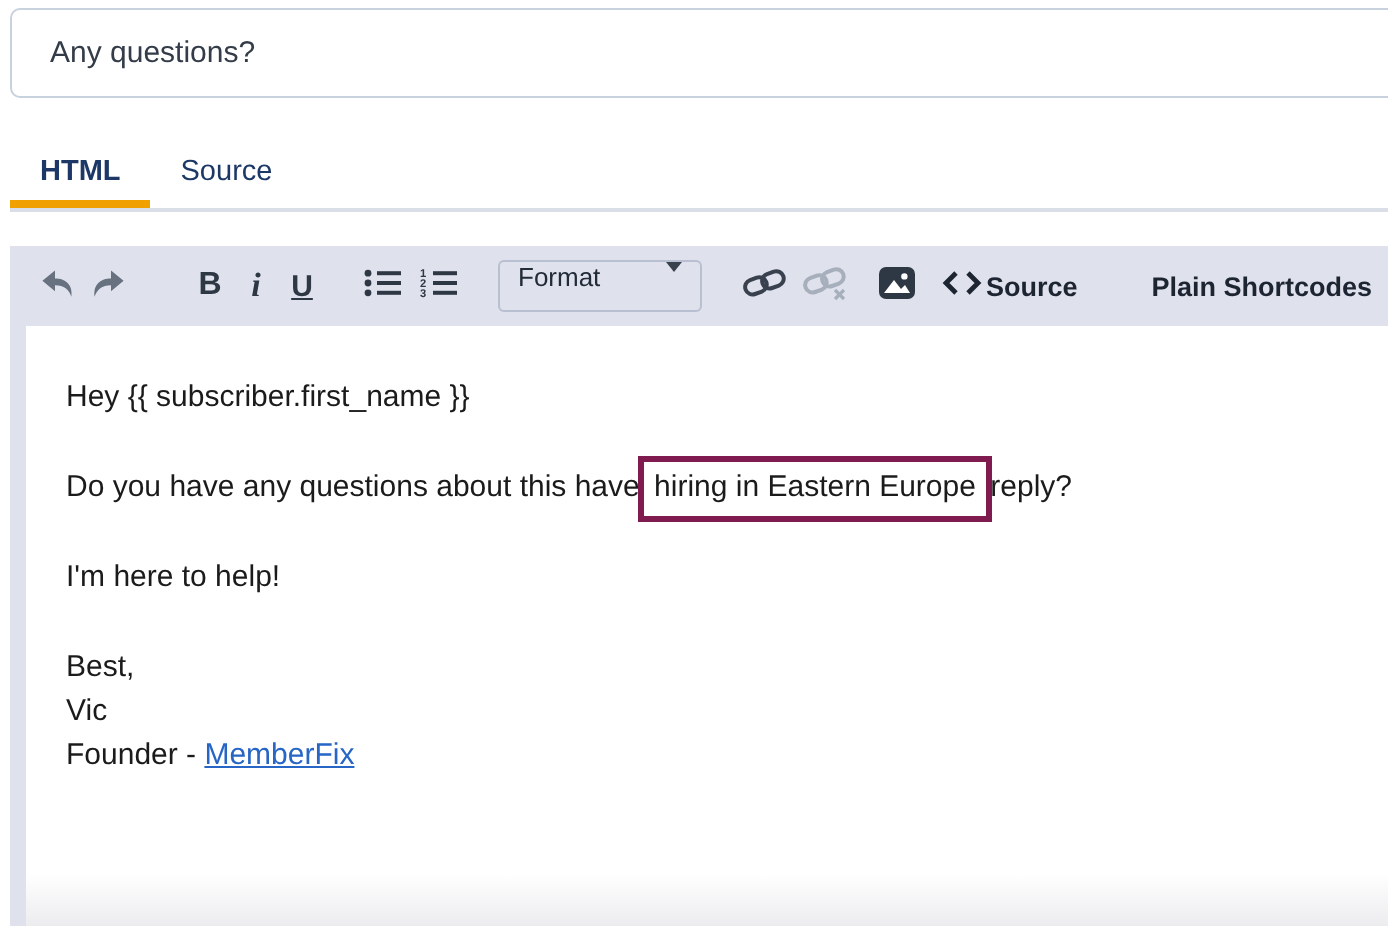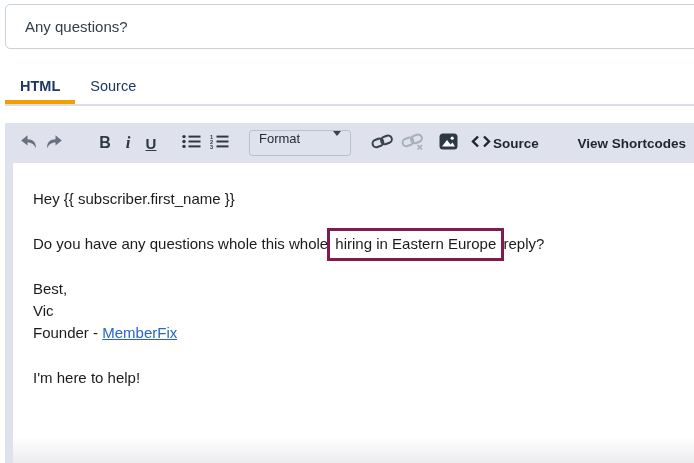--- a/index.html
+++ b/index.html
@@ -212,31 +212,31 @@
           <svg width="20" height="13" viewBox="0 0 20 13">
             <g fill="none" stroke="#1E2532" stroke-width="2.4">
               <path d="M7 1.5 L2 6.5 L7 11.5"></path>
               <path d="M13 1.5 L18 6.5 L13 11.5"></path>
             </g>
           </svg>
         </span>
         <span class="bold-dark">Source</span>
       </button>
 
-      <button class="tb-btn btn-shortcodes bold-dark">View Shortcodes</button>
+      <button class="tb-btn btn-shortcodes bold-dark">Plain Shortcodes</button>
     </div>
 
     <div class="content">
       <p>Hey {{ subscriber.first_name }}</p>
 
-      <p><span>Do you have any questions whole this whole </span><span class="annotated">hiring in Eastern Europe</span><span> reply?</span></p>
-
+      <p><span>Do you have any questions about this have </span><span class="annotated">hiring in Eastern Europe</span><span> reply?</span></p>
+
+
+      <p>I'm here to help!</p>
 
       <p>
         <span class="sig-line">Best,</span>
         <span class="sig-line">Vic</span>
         <span class="sig-line"><span>Founder - </span><a>MemberFix</a></span>
       </p>
-
-      <p>I'm here to help!</p>
     </div>
   </div>
 </div>
 
 </body></html>

